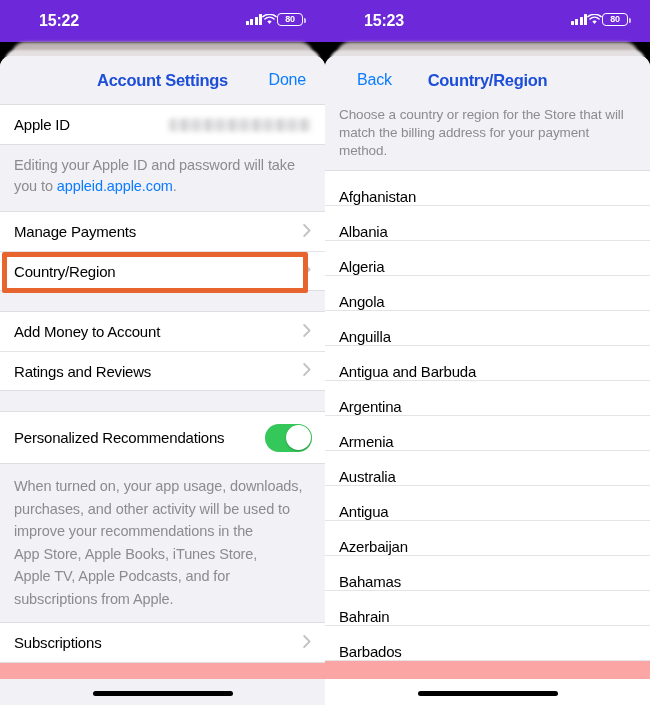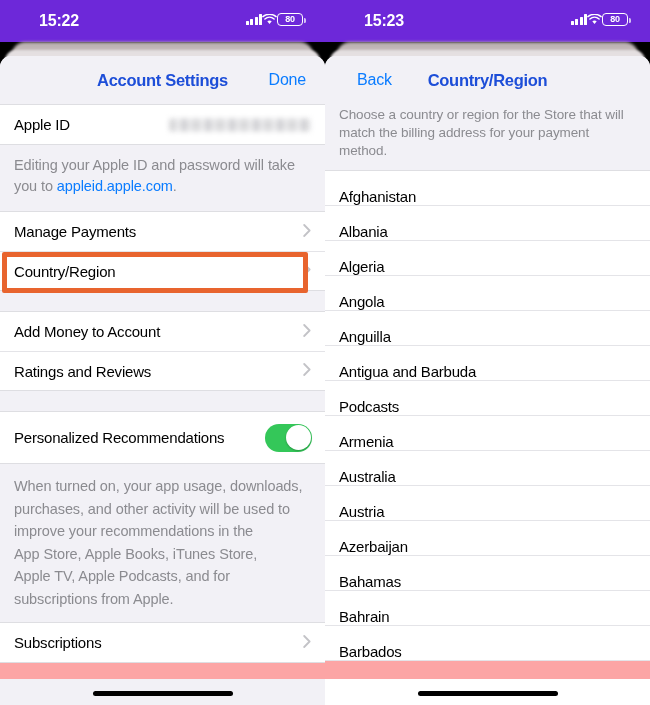--- a/index.html
+++ b/index.html
@@ -495,30 +495,30 @@
           <div class="country-row">
               <span class="name">Angola</span>
             </div>
           <div class="country-row">
               <span class="name">Anguilla</span>
             </div>
           <div class="country-row">
               <span class="name">Antigua and Barbuda</span>
             </div>
           <div class="country-row">
-              <span class="name">Podcasts</span>
+              <span class="name">Argentina</span>
             </div>
           <div class="country-row">
               <span class="name">Armenia</span>
             </div>
           <div class="country-row">
               <span class="name">Australia</span>
             </div>
           <div class="country-row">
-              <span class="name">Austria</span>
+              <span class="name">Antigua</span>
             </div>
           <div class="country-row">
               <span class="name">Azerbaijan</span>
             </div>
           <div class="country-row">
               <span class="name">Bahamas</span>
             </div>
           <div class="country-row">
               <span class="name">Bahrain</span>
             </div>

